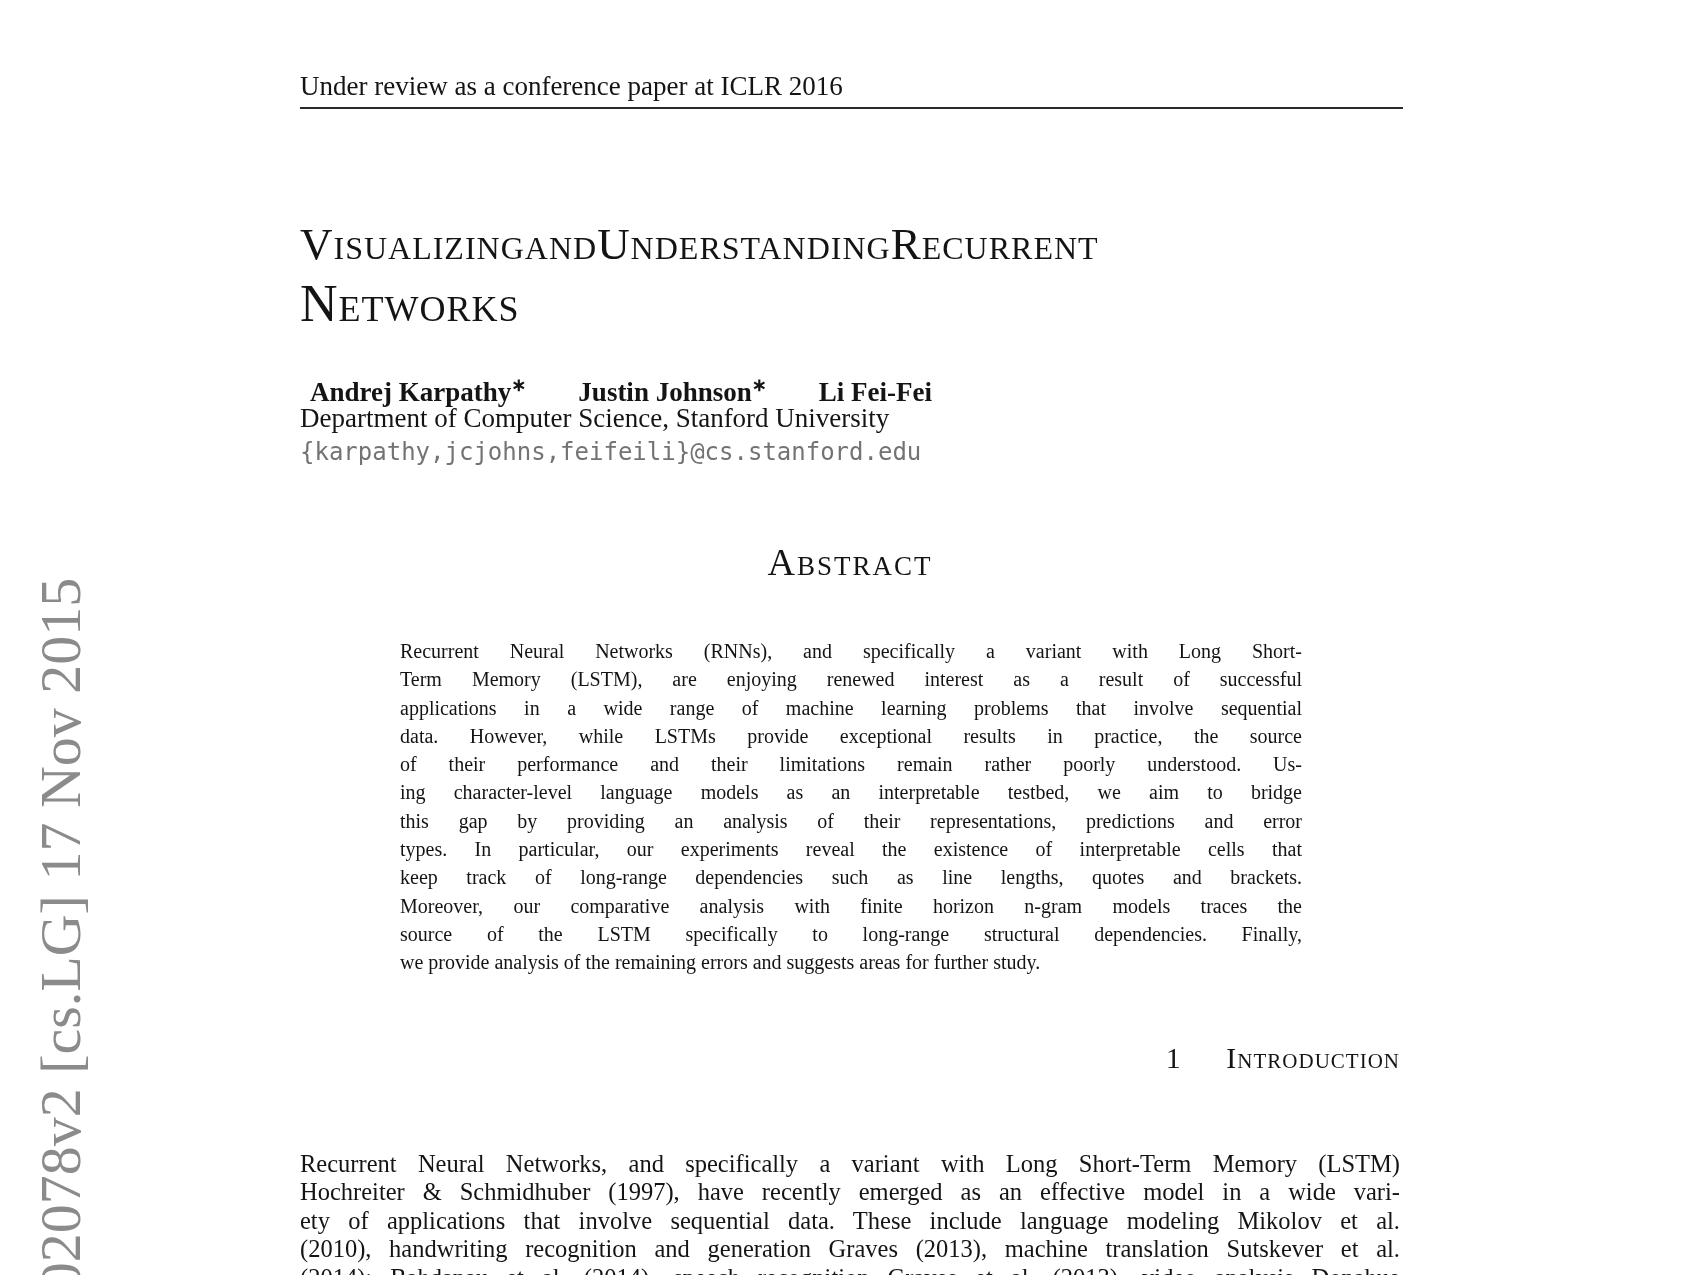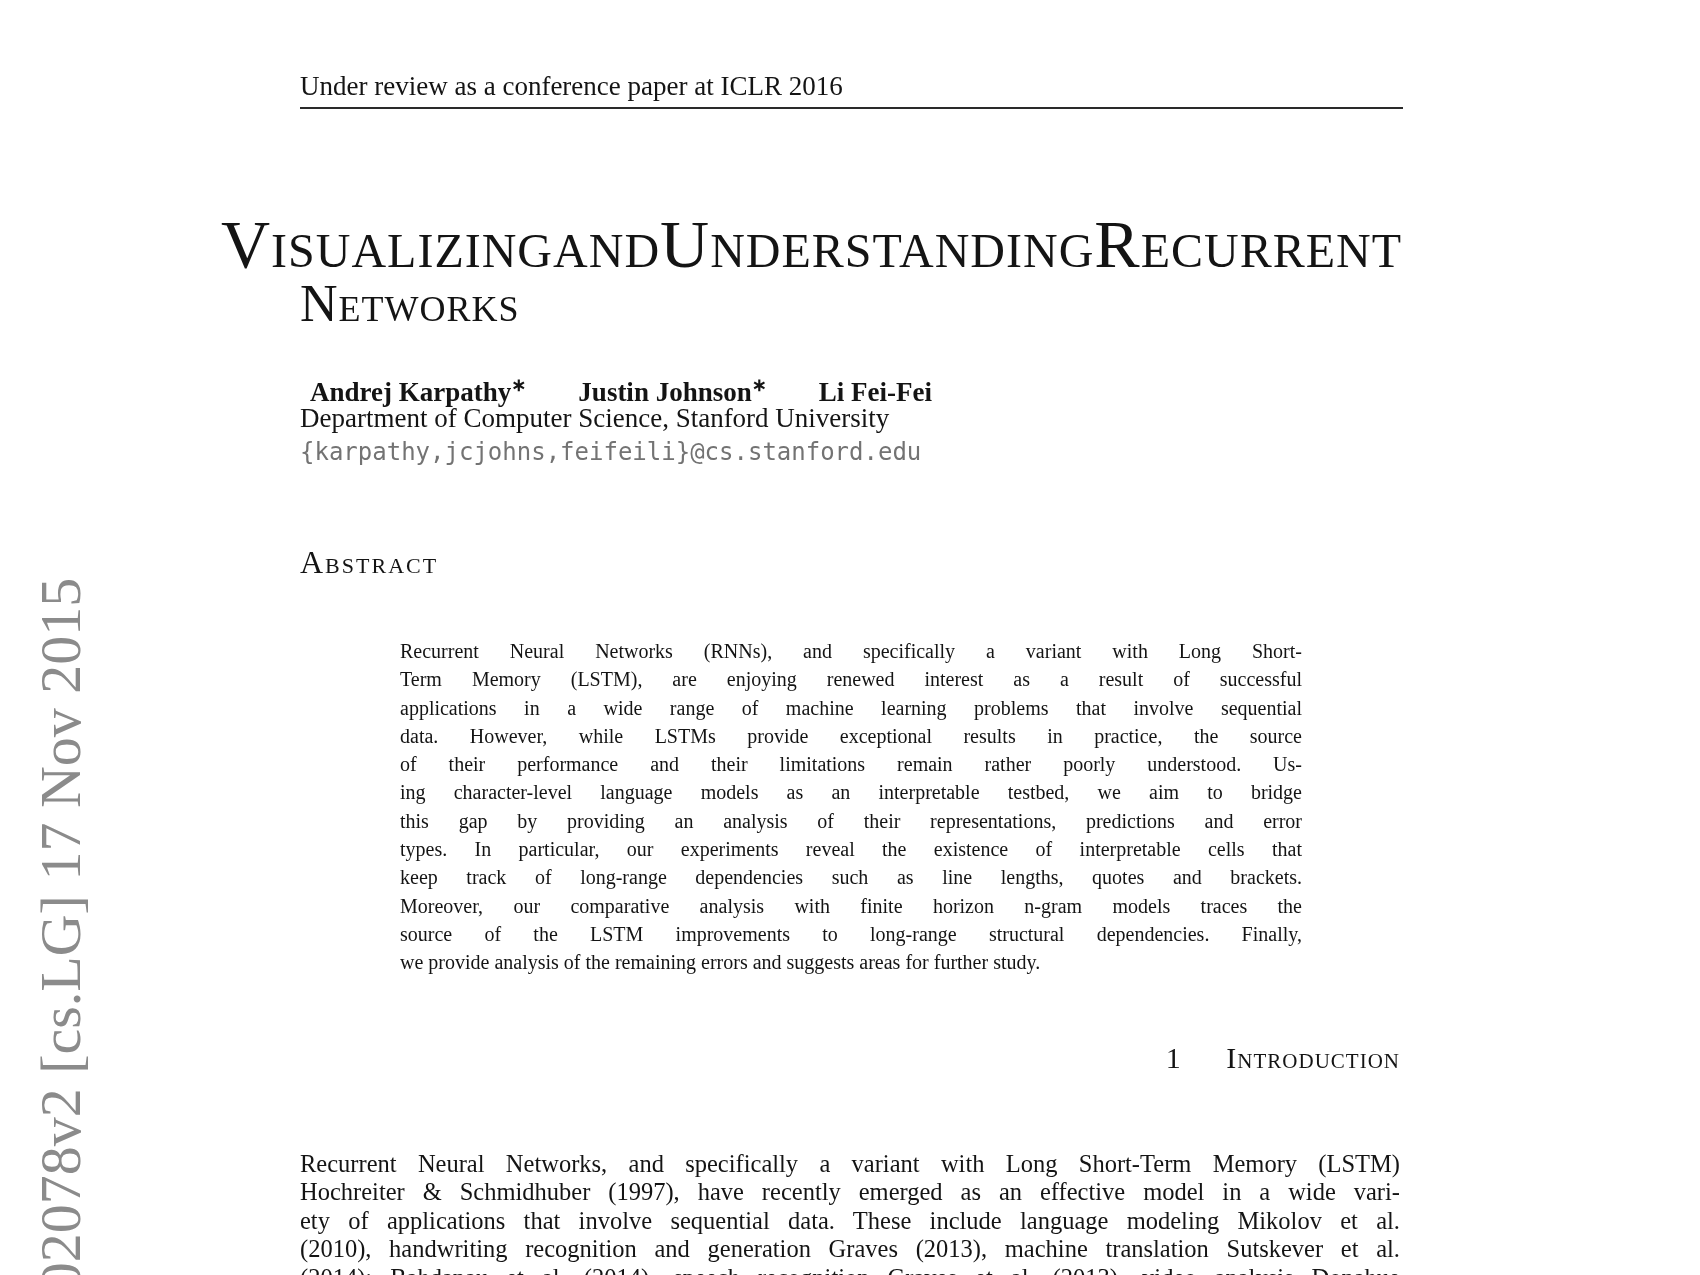--- a/index.html
+++ b/index.html
@@ -18,22 +18,22 @@
     font-size: 27px; line-height: 32px;
   }
   .header-rule {
     left: 300px; top: 107px; width: 1103px; height: 2px;
     background: #2a2a2a;
   }
 
   
   .title-line1 {
     left: 300px; top: 214px; width: 1102px;
-    display: flex; justify-content: flex-end;
-    font-size: 68px; line-height: 60px;
+    display: flex; justify-content: flex-start;
+    font-size: 45px; line-height: 60px;
     font-variant: small-caps; letter-spacing: 1px;
   }
   .title-line2 {
     left: 300px; top: 274px; width: 1102px;
     font-size: 52px; line-height: 60px;
     font-variant: small-caps; letter-spacing: 1px;
   }
 
   
   .authors-row {
@@ -49,22 +49,22 @@
   }
   .emails {
     left: 300px; top: 437px; width: 1100px;
     font-family: "DejaVu Sans Mono", monospace;
     font-size: 24px; line-height: 31px; color: #737373;
   }
 
   
   .abstract-heading {
     left: 300px; top: 544px; width: 1100px;
-    text-align: left;
-    font-size: 32px; line-height: 36px;
+    text-align: center;
+    font-size: 38px; line-height: 36px;
     font-variant: small-caps; letter-spacing: 2px;
   }
   .abstract-body {
     left: 400px; top: 637px; width: 902px;
     font-size: 20px; line-height: 28.3px;
   }
 
   
   .pline {
     text-align: justify; text-align-last: justify;
@@ -126,21 +126,21 @@
     <div class="pline">Recurrent Neural Networks (RNNs), and specifically a variant with Long Short-</div>
     <div class="pline">Term Memory (LSTM), are enjoying renewed interest as a result of successful</div>
     <div class="pline">applications in a wide range of machine learning problems that involve sequential</div>
     <div class="pline">data. However, while LSTMs provide exceptional results in practice, the source</div>
     <div class="pline">of their performance and their limitations remain rather poorly understood. Us-</div>
     <div class="pline">ing character-level language models as an interpretable testbed, we aim to bridge</div>
     <div class="pline">this gap by providing an analysis of their representations, predictions and error</div>
     <div class="pline">types. In particular, our experiments reveal the existence of interpretable cells that</div>
     <div class="pline">keep track of long-range dependencies such as line lengths, quotes and brackets.</div>
     <div class="pline">Moreover, our comparative analysis with finite horizon n-gram models traces the</div>
-    <div class="pline">source of the LSTM improvements to long-range structural dependencies. Finally,</div>
+    <div class="pline">source of the LSTM specifically to long-range structural dependencies. Finally,</div>
     <div class="pline">we provide analysis of the remaining errors and suggests areas for further study.</div>
   </div>
 
 <div class="abs section-heading">
   <span class="sec-num">1</span>
   <span class="sec-title">Introduction</span>
 </div>
 
 <div class="abs intro-body">
     <div class="pline">Recurrent Neural Networks, and specifically a variant with Long Short-Term Memory (LSTM)</div>

